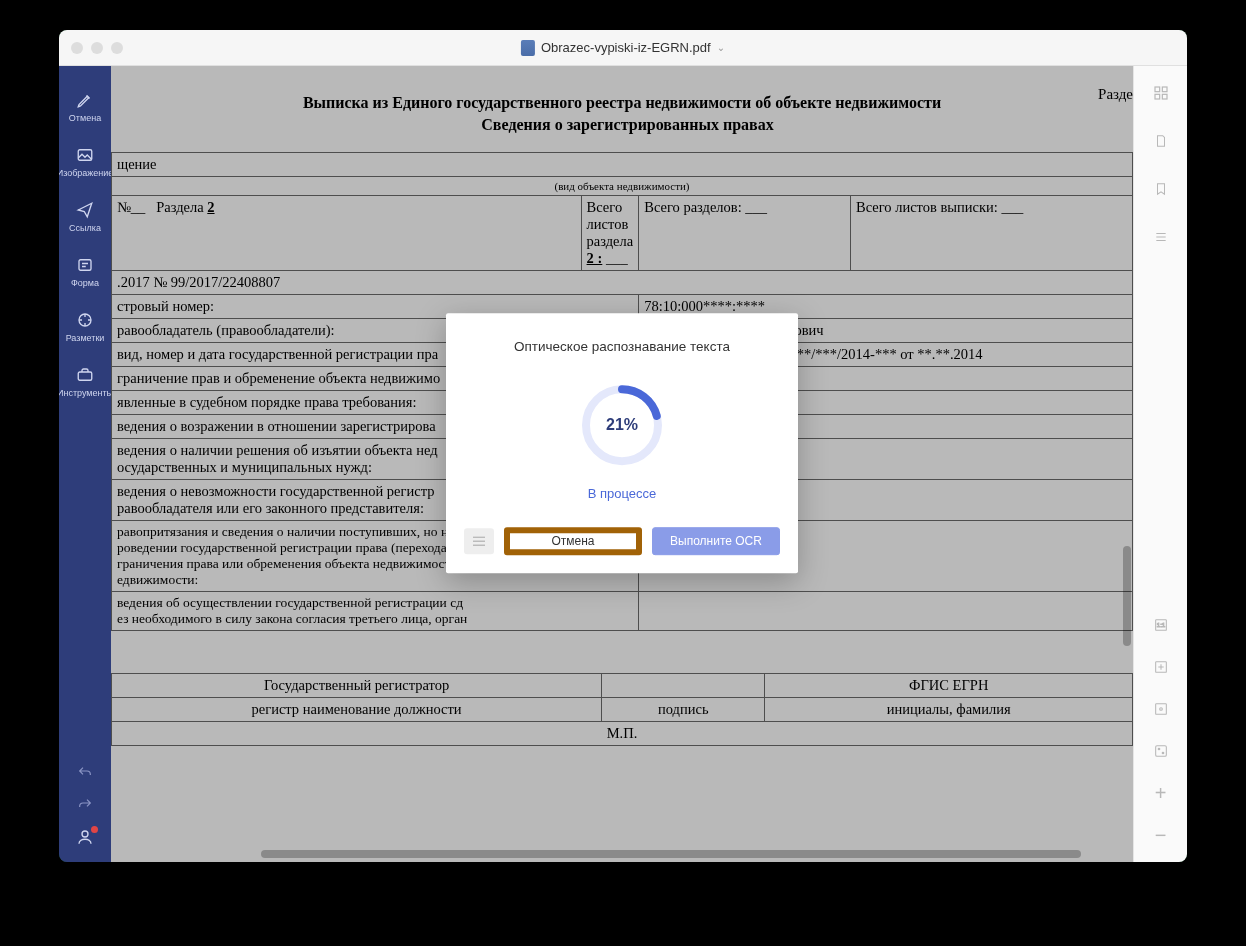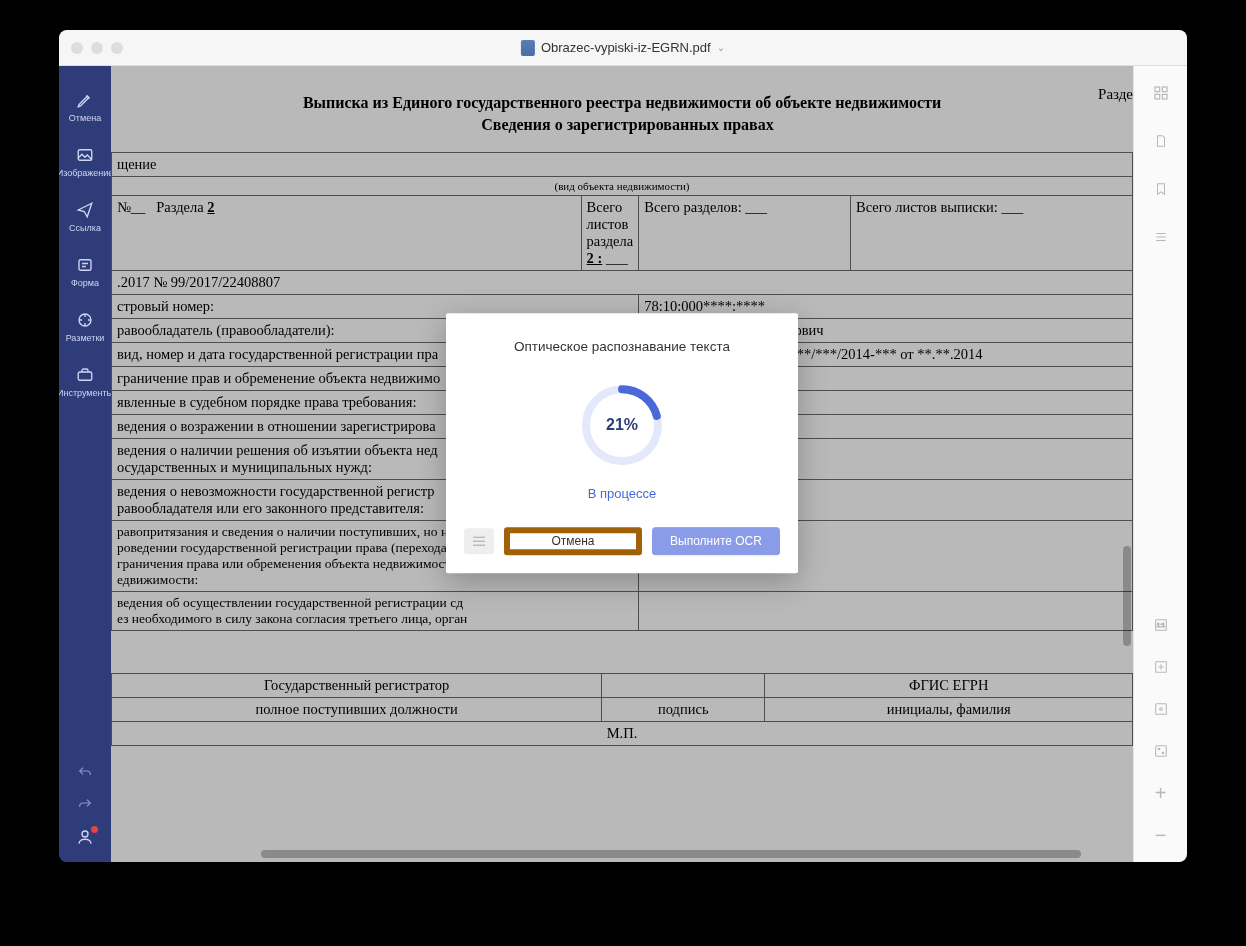--- a/index.html
+++ b/index.html
@@ -245,21 +245,21 @@
             </table>
 
           <table class="tbl footer-sig">
             <tbody>
                 <tr>
               <td class="center" style="width:48%">Государственный регистратор</td>
               <td class="center" style="width:16%"></td>
               <td class="center">ФГИС ЕГРН</td>
             </tr>
             <tr>
-              <td class="center">полное поступивших должности</td>
+              <td class="center">регистр наименование должности</td>
               <td class="center">подпись</td>
               <td class="center">инициалы, фамилия</td>
             </tr>
             <tr>
                   <td colspan="3" class="center mp">М.П.</td>
                 </tr>
           </tbody>
             </table>
         </div>
       </div>

